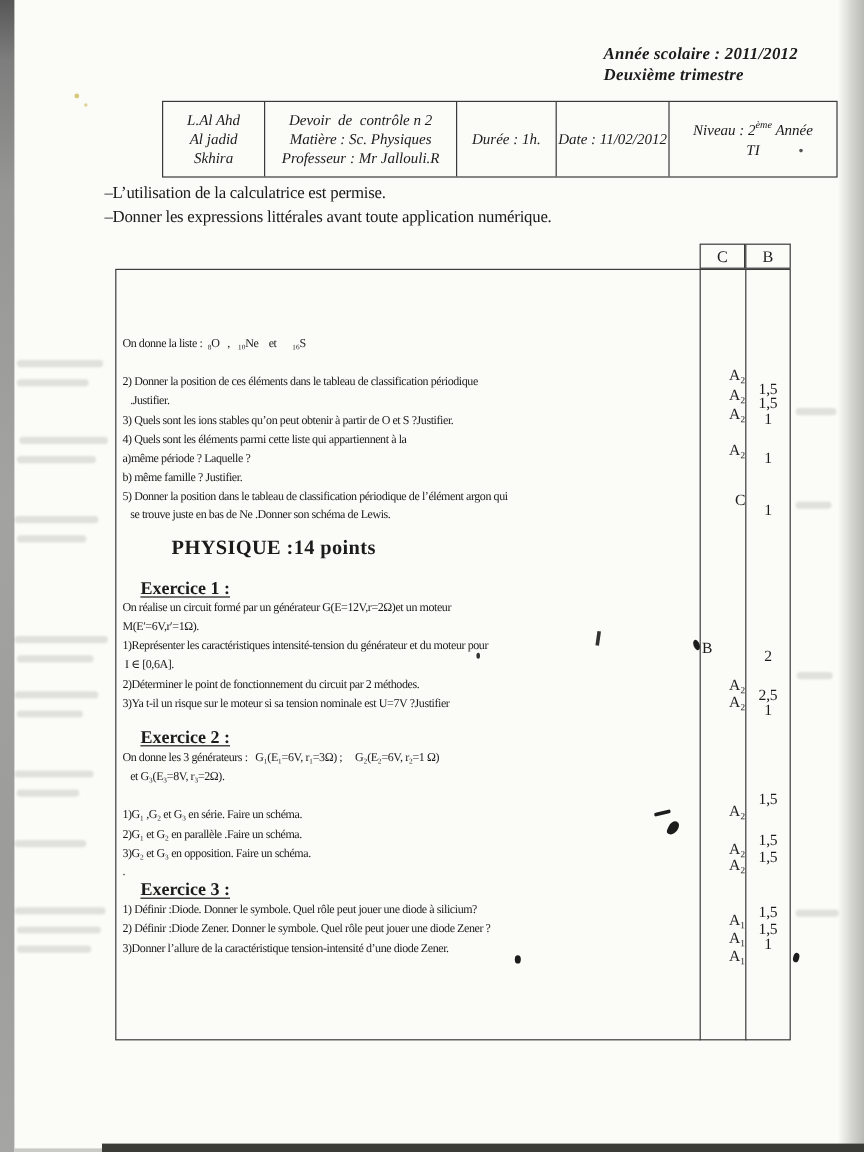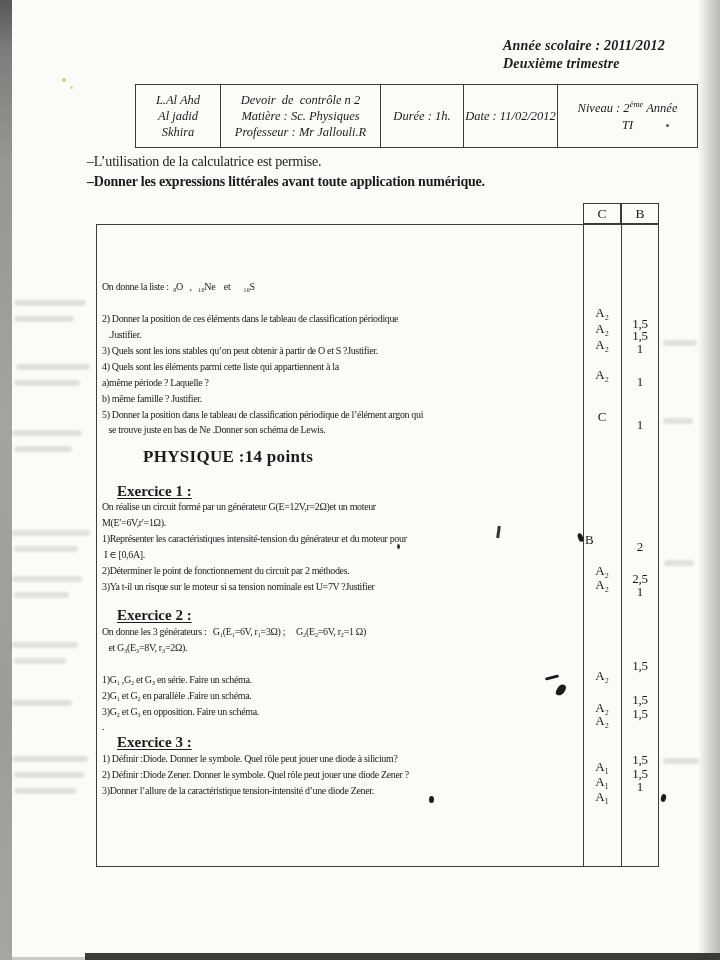--- a/index.html
+++ b/index.html
@@ -51,21 +51,21 @@
   .vline{position:absolute;top:224px;height:643px;width:1.3px;background:#3c3c3c;}
 
   
   .tl{position:absolute;font-size:10px;letter-spacing:-0.35px;line-height:15px;white-space:pre;}
   .title-chimie{position:absolute;font-weight:bold;font-style:italic;font-size:18px;letter-spacing:.4px;white-space:pre;}
   .title-phys{position:absolute;font-weight:bold;font-size:17px;letter-spacing:.3px;white-space:pre;}
   .ex-head{position:absolute;font-weight:bold;font-size:15px;text-decoration:underline;text-decoration-thickness:1.4px;text-underline-offset:2px;white-space:pre;}
 
   
   .mark{position:absolute;font-size:13px;letter-spacing:-0.2px;white-space:pre;}
-  .mc{left:583px;width:38px;text-align:center;}
+  .mc{left:583px;width:38px;text-align:right;}
   .mb{left:621px;width:38px;text-align:center;}
 </style>
 </head>
 <body>
 
 <div class="paper">
 
   <div class="scan-left"></div>
   <div class="scan-right"></div>
   <div class="scan-bottom"></div>
@@ -114,21 +114,21 @@
       <div>Date : 11/02/2012</div>
     </div>
     <div class="cell">
       <div><span>Niveau : 2</span><sup>ème</sup><span> Année</span></div>
       <div>TI</div>
     </div>
   </div>
   <div class="ink" style="left:666px;top:124px;width:3px;height:3px;border-radius:50%;background:#555;"></div>
 
   <div class="instr" style="top:154px;">–L’utilisation de la calculatrice est permise.</div>
-  <div class="instr" style="top:174px;font-weight:bold;">–Donner les expressions littérales avant toute application numérique.</div>
+  <div class="instr" style="top:174px;">–Donner les expressions littérales avant toute application numérique.</div>
 
   <div class="cb-box" style="left:583px;">C</div>
   <div class="cb-box" style="left:621px;">B</div>
 
   <div class="frame"></div>
   <div class="vline" style="left:583px;"></div>
   <div class="vline" style="left:621px;"></div>
 
   <div class="tl" style="left:102px;top:279px;">On donne la liste :  ₈O   ,   ₁₀Ne    et      ₁₆S</div>
   <div class="tl" style="left:102px;top:311px;">2) Donner la position de ces éléments dans le tableau de classification périodique</div>

